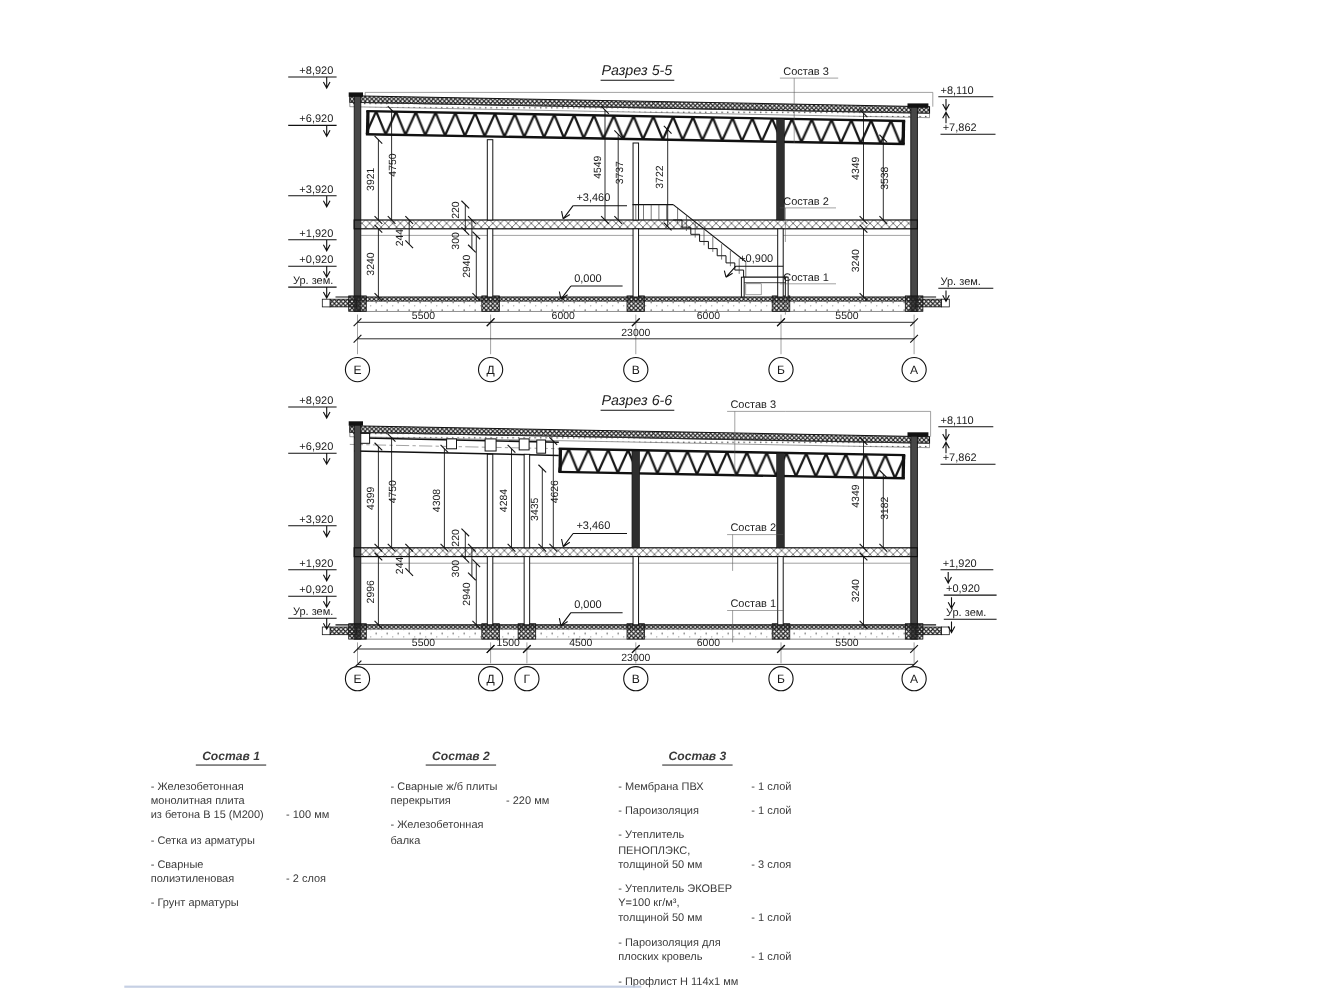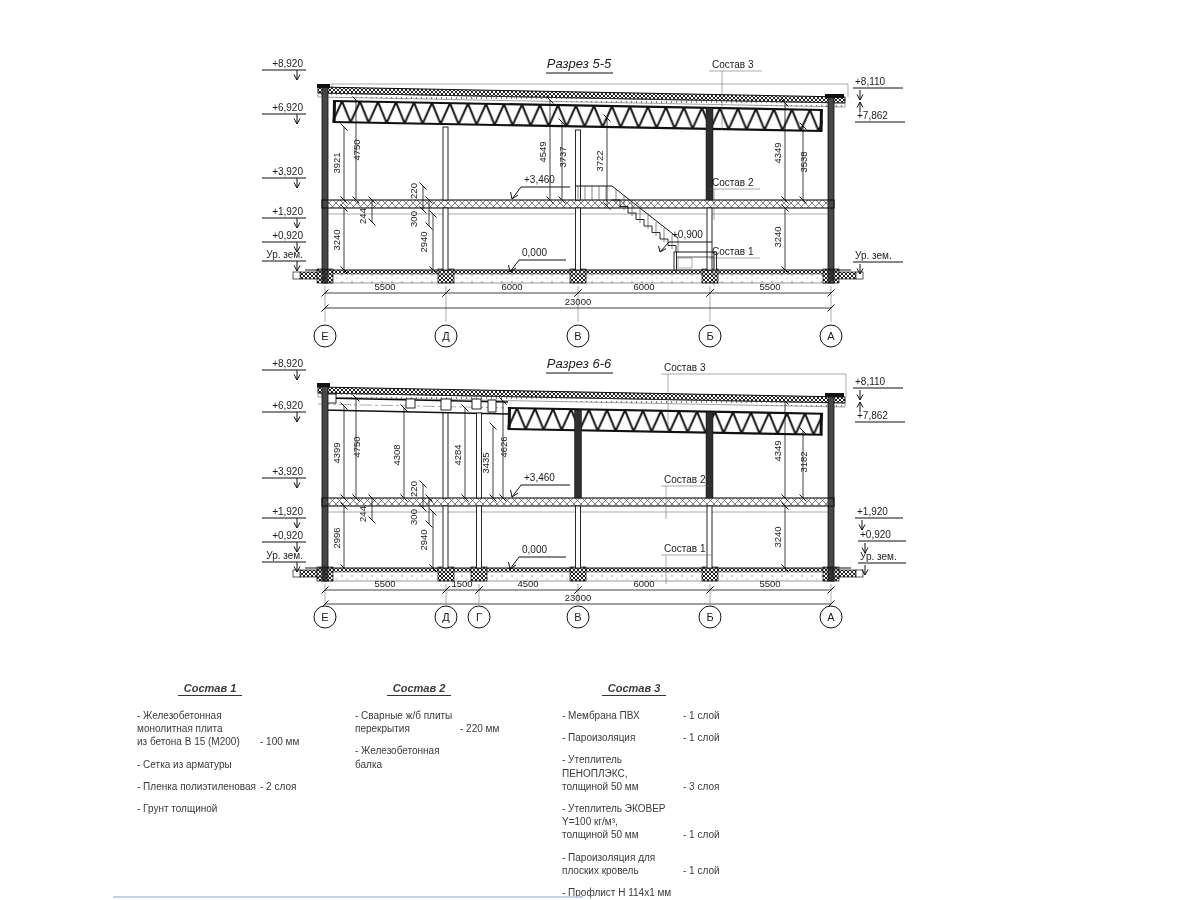--- a/index.html
+++ b/index.html
@@ -399,25 +399,25 @@
   <div class="lg-item">
     <div class="lg-name">- Железобетонная  монолитная плита
   из бетона В 15 (М200)</div>
     <div class="lg-val">- 100 мм</div>
   </div>
   <div class="lg-item">
     <div class="lg-name">- Сетка из арматуры</div>
     <div class="lg-val"></div>
   </div>
   <div class="lg-item">
-    <div class="lg-name">- Пленка полиэтиленовая</div>
+    <div class="lg-name">- Сварные полиэтиленовая</div>
     <div class="lg-val">-  2 слоя</div>
   </div>
   <div class="lg-item">
-    <div class="lg-name">- Грунт толщиной</div>
+    <div class="lg-name">- Грунт арматуры</div>
     <div class="lg-val"></div>
   </div>
 </div>
 
 <div class="legend-col" style="left:318px;width:202px">
   <div class="lg-title-wrap"><span class="lg-title">Состав 2</span></div>
   <div class="lg-item">
     <div class="lg-name">- Сварные ж/б плиты перекрытия</div>
     <div class="lg-val">- 220 мм</div>
   </div>

